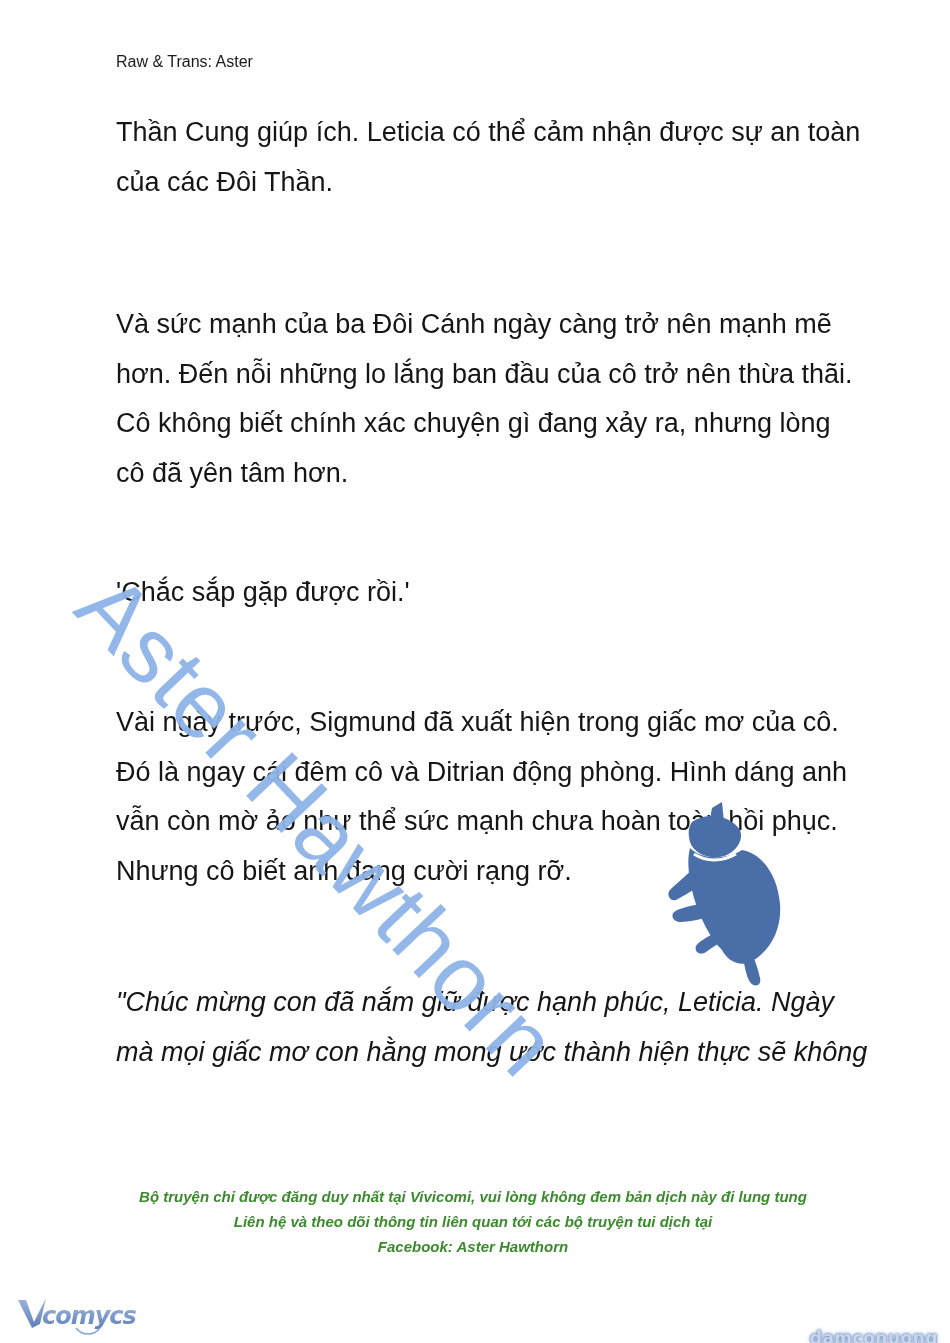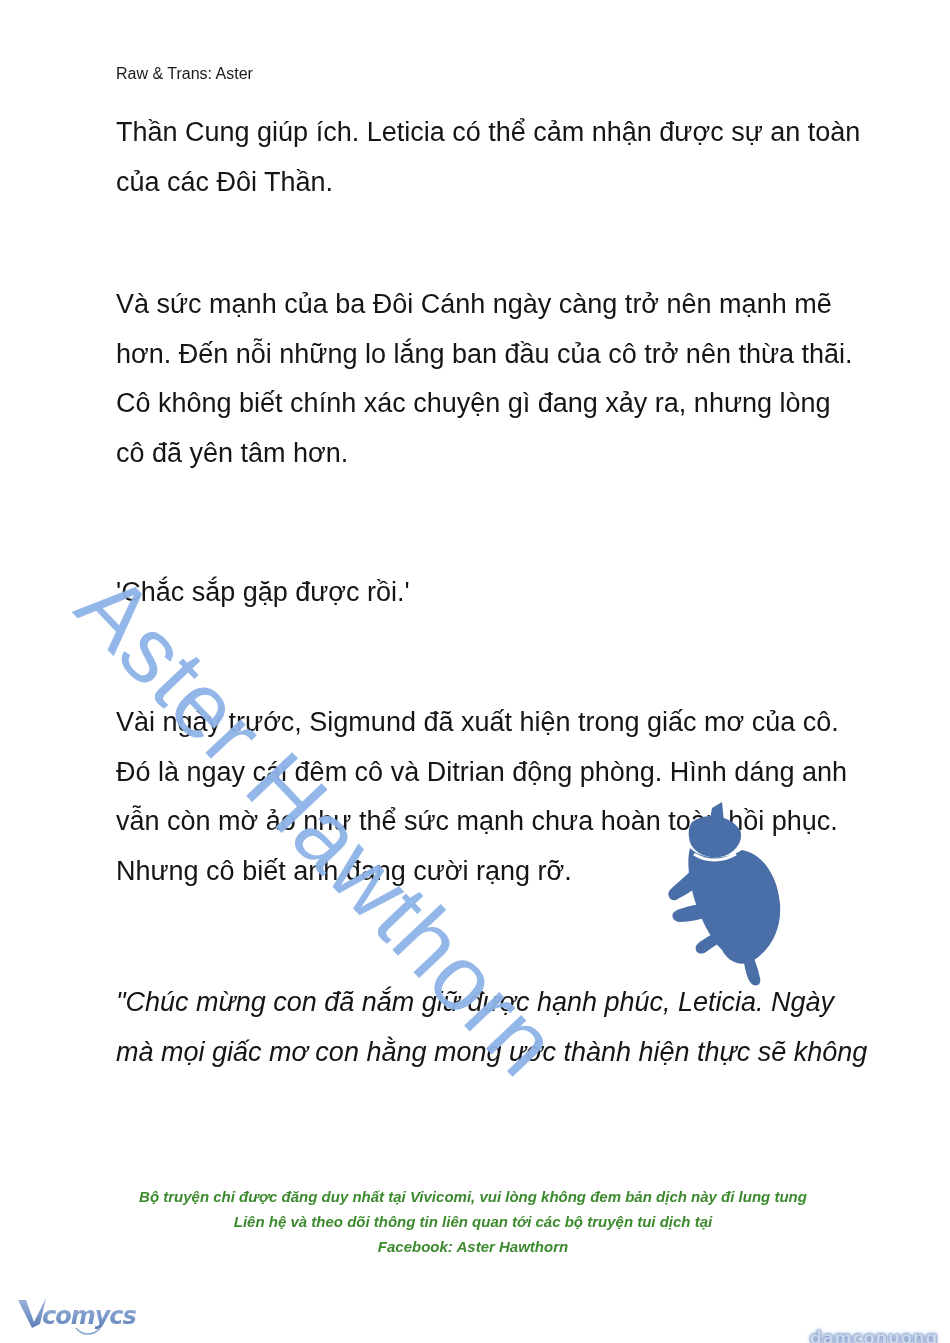--- a/index.html
+++ b/index.html
@@ -9,21 +9,21 @@
     }
     body {
       width: 950px;
       height: 1343px;
       position: relative;
       overflow: hidden;
     }
     .page-header {
       position: absolute;
       left: 116px;
-      top: 64px;
+      top: 52px;
       font-family: "Liberation Sans", sans-serif;
       font-size: 16px;
       color: #1a1a1a;
       line-height: 20px;
       white-space: nowrap;
     }
     .body-text {
       position: absolute;
       left: 116px;
       width: 740px;
@@ -104,21 +104,21 @@
 </head>
 <body>
 
 <div class="page-header">Raw &amp; Trans: Aster</div>
 
 <div class="body-text" style="top:108px;">
   <span class="line">Thần Cung giúp ích. Leticia có thể cảm nhận được sự an toàn</span>
   <span class="line">của các Đôi Thần.</span>
 </div>
 
-<div class="body-text" style="top:280px;">
+<div class="body-text" style="top:300px;">
   <span class="line">Và sức mạnh của ba Đôi Cánh ngày càng trở nên mạnh mẽ</span>
   <span class="line">hơn. Đến nỗi những lo lắng ban đầu của cô trở nên thừa thãi.</span>
   <span class="line">Cô không biết chính xác chuyện gì đang xảy ra, nhưng lòng</span>
   <span class="line">cô đã yên tâm hơn.</span>
 </div>
 
 <div class="body-text" style="top:568px;">
   <span class="line">'Chắc sắp gặp được rồi.'</span>
 </div>
 

